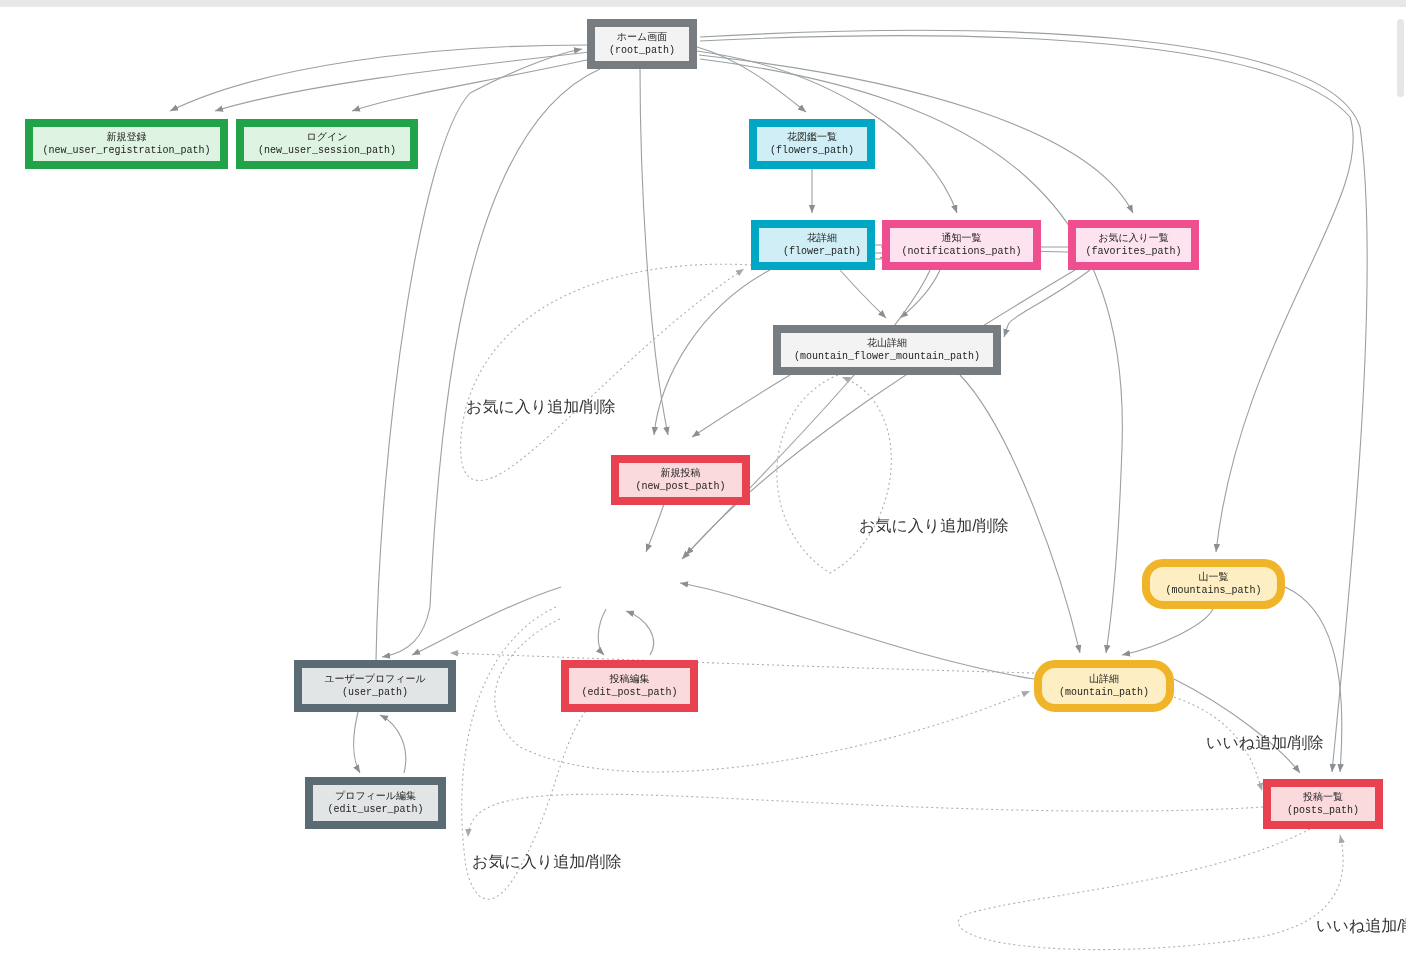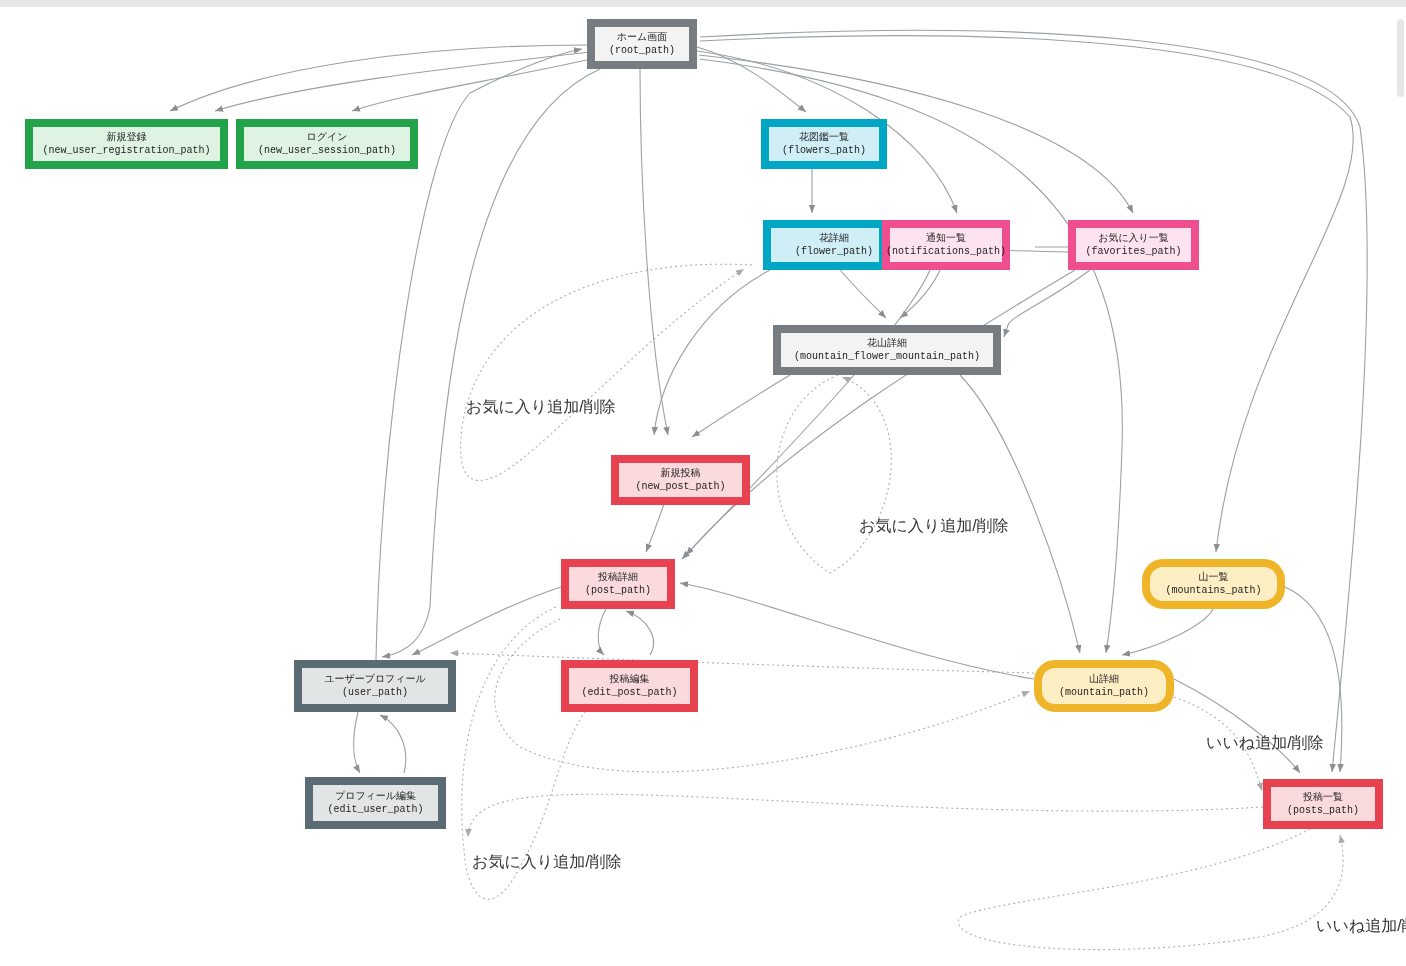--- a/index.html
+++ b/index.html
@@ -55,21 +55,21 @@
     line-height: 1.32;
     color: #222222;
     font-size: 10px;
     font-family: Liberation Mono, monospace;
   }
   .node .n-title { display: block; }
   .node .n-path  { display: block; }
 
   .theme-gray   { border-color: #5b6b73; background: #e2e5e6; }
   .theme-green  { border-color: #22a34a; background: #def3e2; }
-  .theme-cyan   { border-color: #00a7c4; background: #cfeef5; margin-left: 12px; }
+  .theme-cyan   { border-color: #00a7c4; background: #cfeef5; }
   .theme-pink   { border-color: #ef4f8f; background: #fde3ef; }
   .theme-red    { border-color: #e8414f; background: #fadadd; }
   .theme-yellow { border-color: #f0b429; background: #fdeec3; border-radius: 21px; }
   .theme-plain  { border-color: #777c80; background: #f3f3f3; }
 
   .edge-label {
     position: absolute;
     font-size: 16px;
     color: #333333;
     white-space: nowrap;
@@ -209,39 +209,35 @@
         <span class="n-path">(new_user_session_path)</span>
       </div>
       <div class="node theme-cyan" style="left: 749px; top: 112px; width: 126px; height: 50px;">
         <span class="n-title">花図鑑一覧</span>
         <span class="n-path">(flowers_path)</span>
       </div>
       <div class="node theme-cyan" style="left: 751px; top: 213px; width: 124px; height: 50px; padding-left: 18px;">
         <span class="n-title">花詳細</span>
         <span class="n-path">(flower_path)</span>
       </div>
-      <div class="node theme-pink" style="left: 882px; top: 213px; width: 128px; height: 50px; justify-content: center;">
+      <div class="node theme-pink" style="left: 882px; top: 213px; width: 159px; height: 50px; justify-content: center;">
         <span class="n-title">通知一覧</span>
         <span class="n-path">(notifications_path)</span>
       </div>
       <div class="node theme-pink" style="left: 1068px; top: 213px; width: 131px; height: 50px;">
         <span class="n-title">お気に入り一覧</span>
         <span class="n-path">(favorites_path)</span>
       </div>
       <div class="node theme-plain" style="left: 773px; top: 318px; width: 228px; height: 50px;">
         <span class="n-title">花山詳細</span>
         <span class="n-path">(mountain_flower_mountain_path)</span>
       </div>
       <div class="node theme-red" style="left: 611px; top: 448px; width: 139px; height: 50px;">
         <span class="n-title">新規投稿</span>
         <span class="n-path">(new_post_path)</span>
-      </div>
-      <div class="node theme-red" style="left: 561px; top: 552px; width: 114px; height: 50px;">
-        <span class="n-title">投稿詳細</span>
-        <span class="n-path">(post_path)</span>
       </div>
       <div class="node theme-yellow" style="left: 1142px; top: 552px; width: 143px; height: 50px;">
         <span class="n-title">山一覧</span>
         <span class="n-path">(mountains_path)</span>
       </div>
       <div class="node theme-gray" style="left: 294px; top: 653px; width: 162px; height: 52px;">
         <span class="n-title">ユーザープロフィール</span>
         <span class="n-path">(user_path)</span>
       </div>
       <div class="node theme-red" style="left: 561px; top: 653px; width: 137px; height: 52px;">

